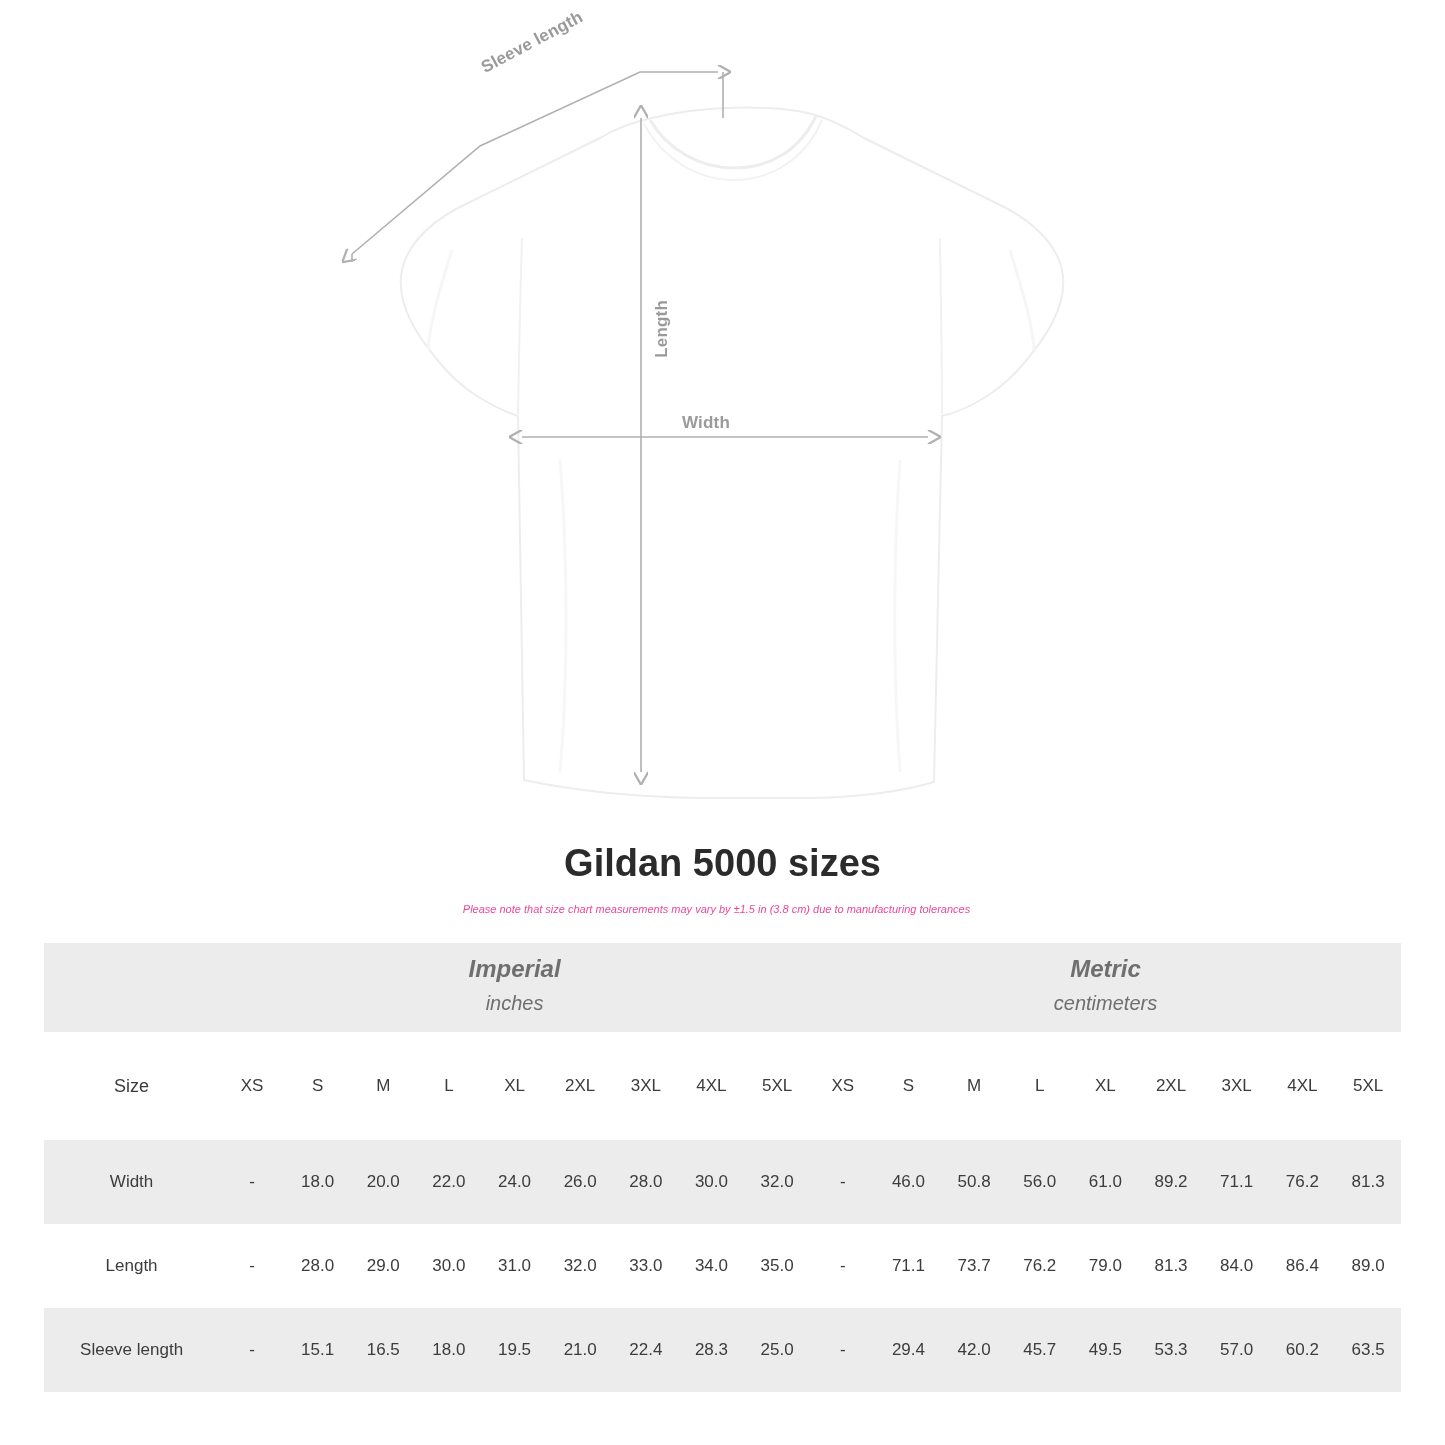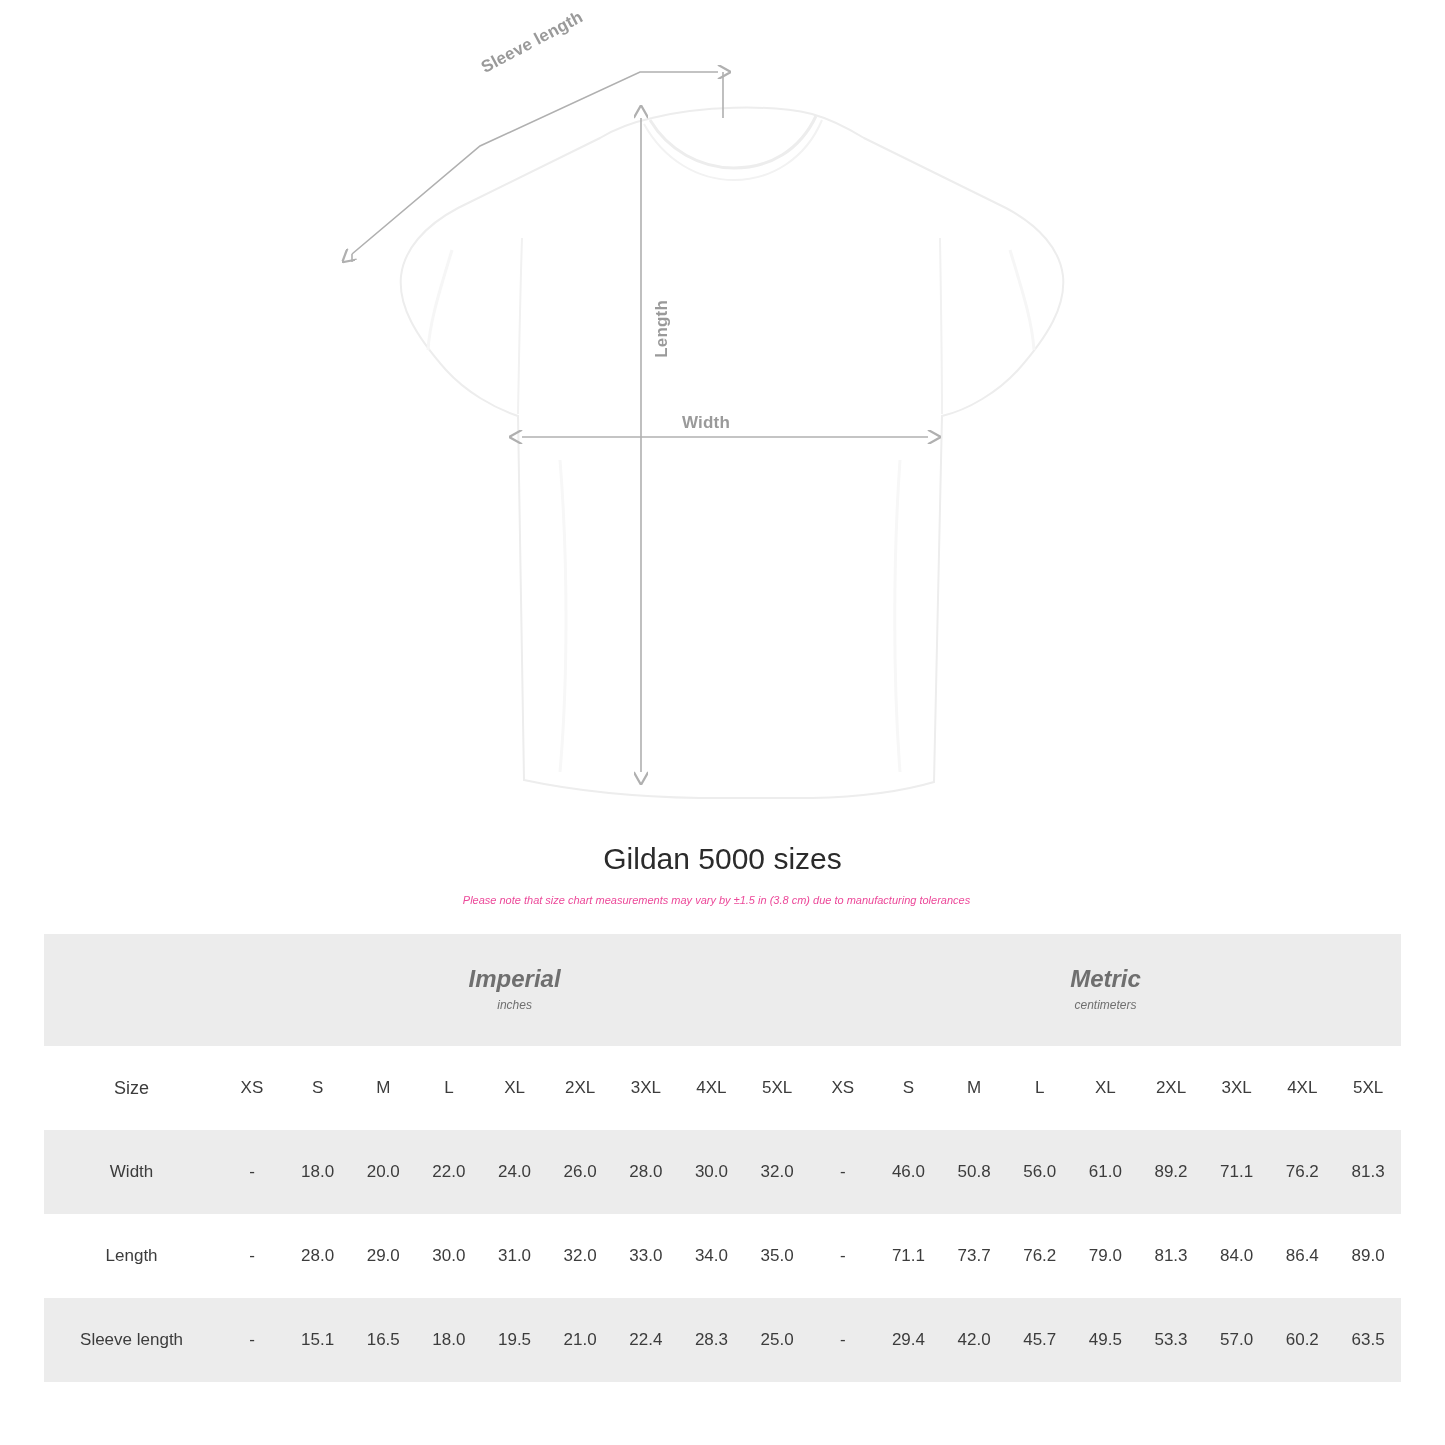--- a/index.html
+++ b/index.html
@@ -53,22 +53,22 @@
     left: 682px;
     top: 413px;
   }
 
   
   .title-block {
     text-align: center;
     margin-top: 22px;
   }
   .chart-title {
-    font-size: 30px;
-    font-weight: normal;
+    font-size: 38px;
+    font-weight: bold;
     color: #2b2b2b;
     margin: 3px;
   }
   .chart-note {
     font-size: 11px;
     font-style: italic;
     color: #ec4899;
     margin: 18px 12px 0 0;
   }
 
@@ -84,39 +84,39 @@
   table.size-table td,
   table.size-table th {
     text-align: center;
     font-size: 17px;
     color: #3c3c3c;
     font-weight: normal;
     padding: 0;
   }
   
   .unit-row td {
-    height: 112px;
+    height: 89px;
     background: #ececec;
     vertical-align: middle;
   }
   .unit-name {
     font-size: 24px;
     font-style: italic;
     font-weight: bold;
     color: #6f6f6f;
     line-height: 1.3;
   }
   .unit-sub {
-    font-size: 12px;
+    font-size: 20px;
     font-style: italic;
     color: #6f6f6f;
     line-height: 1.9;
   }
   .head-row td {
-    height: 84px;
+    height: 108px;
     background: #ffffff;
     font-weight: bold;
     color: #3c3c3c;
     font-size: 18px;
   }
   .head-row td.rowlabel {
     font-size: 18px;
   }
   .data-row td {
     height: 84px;

